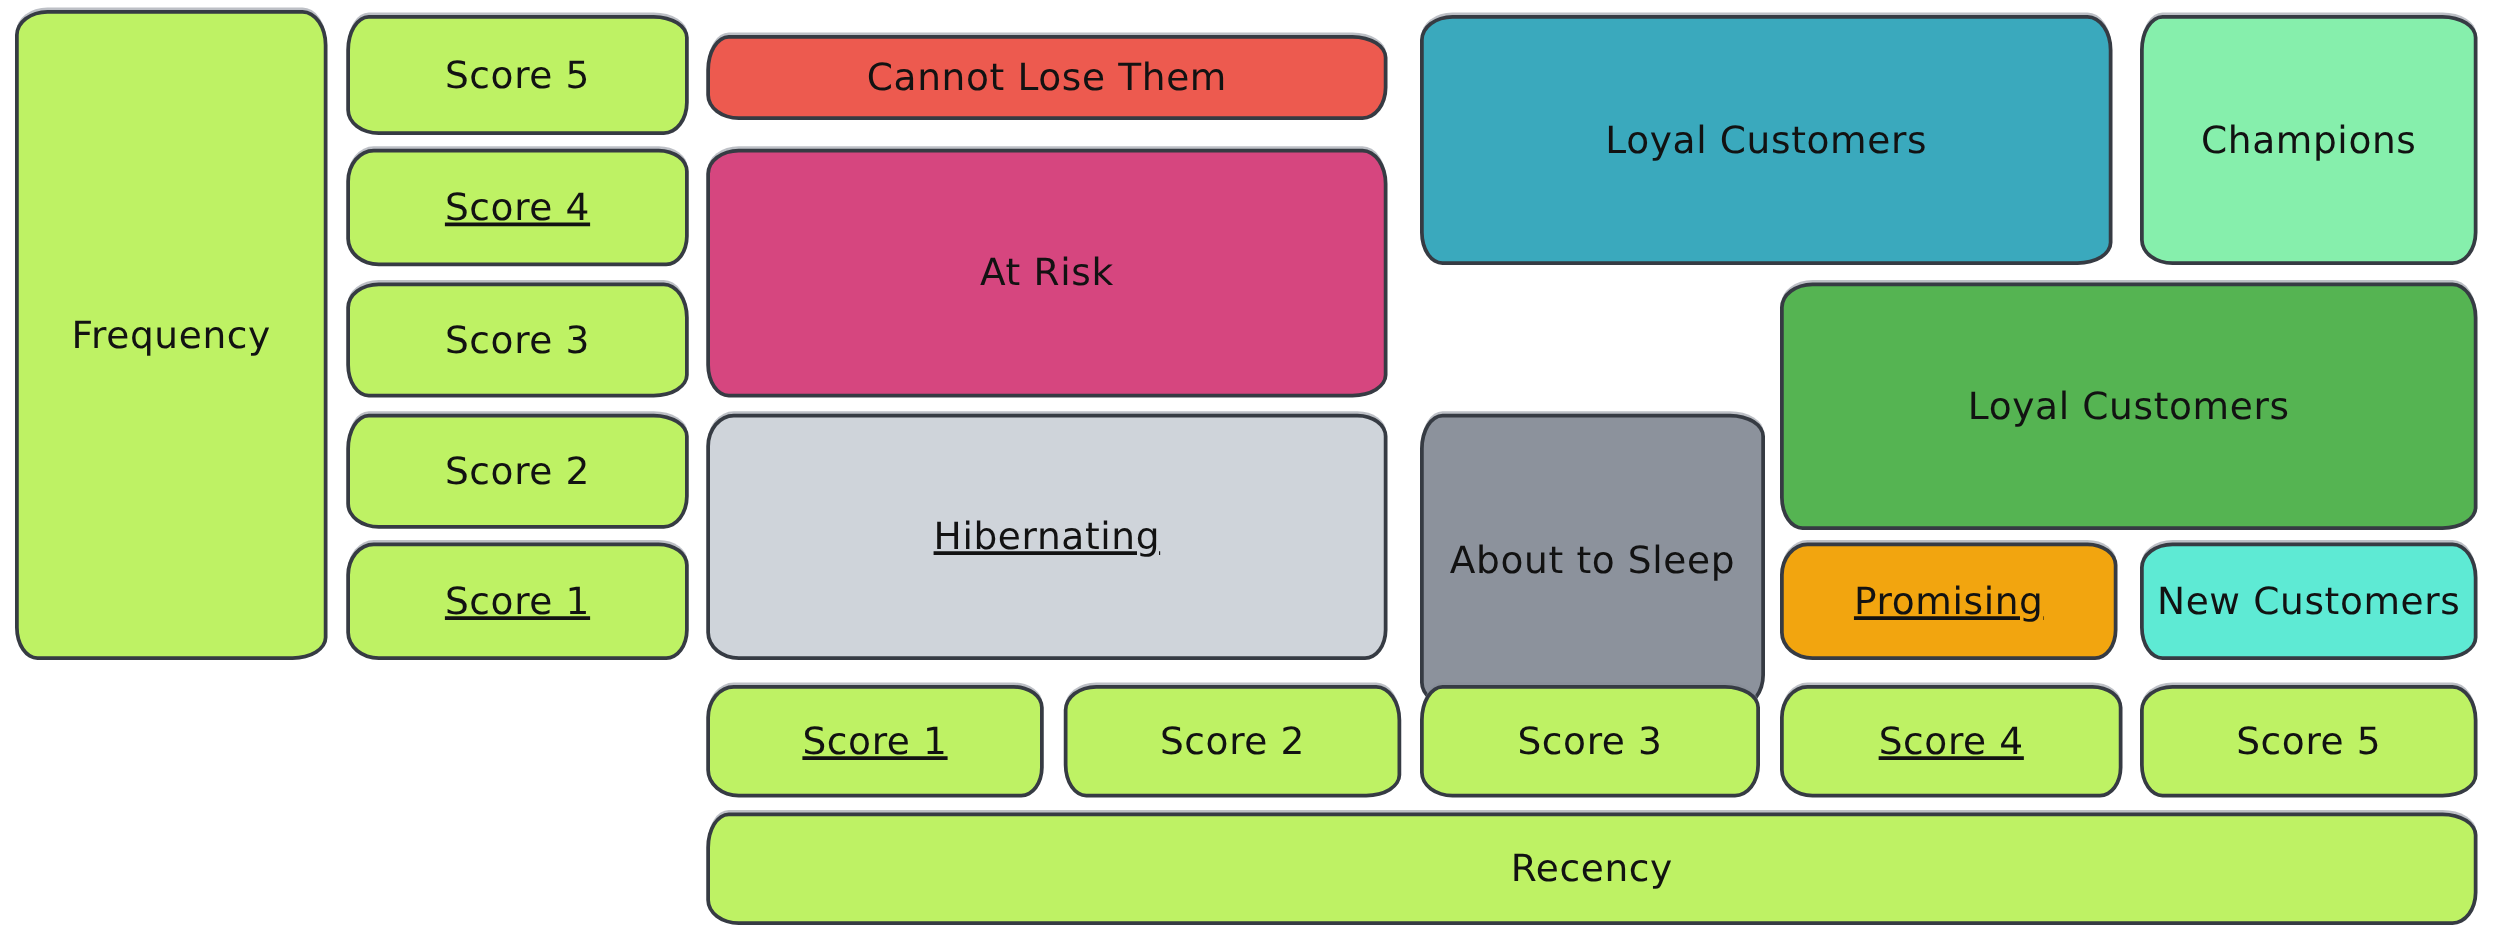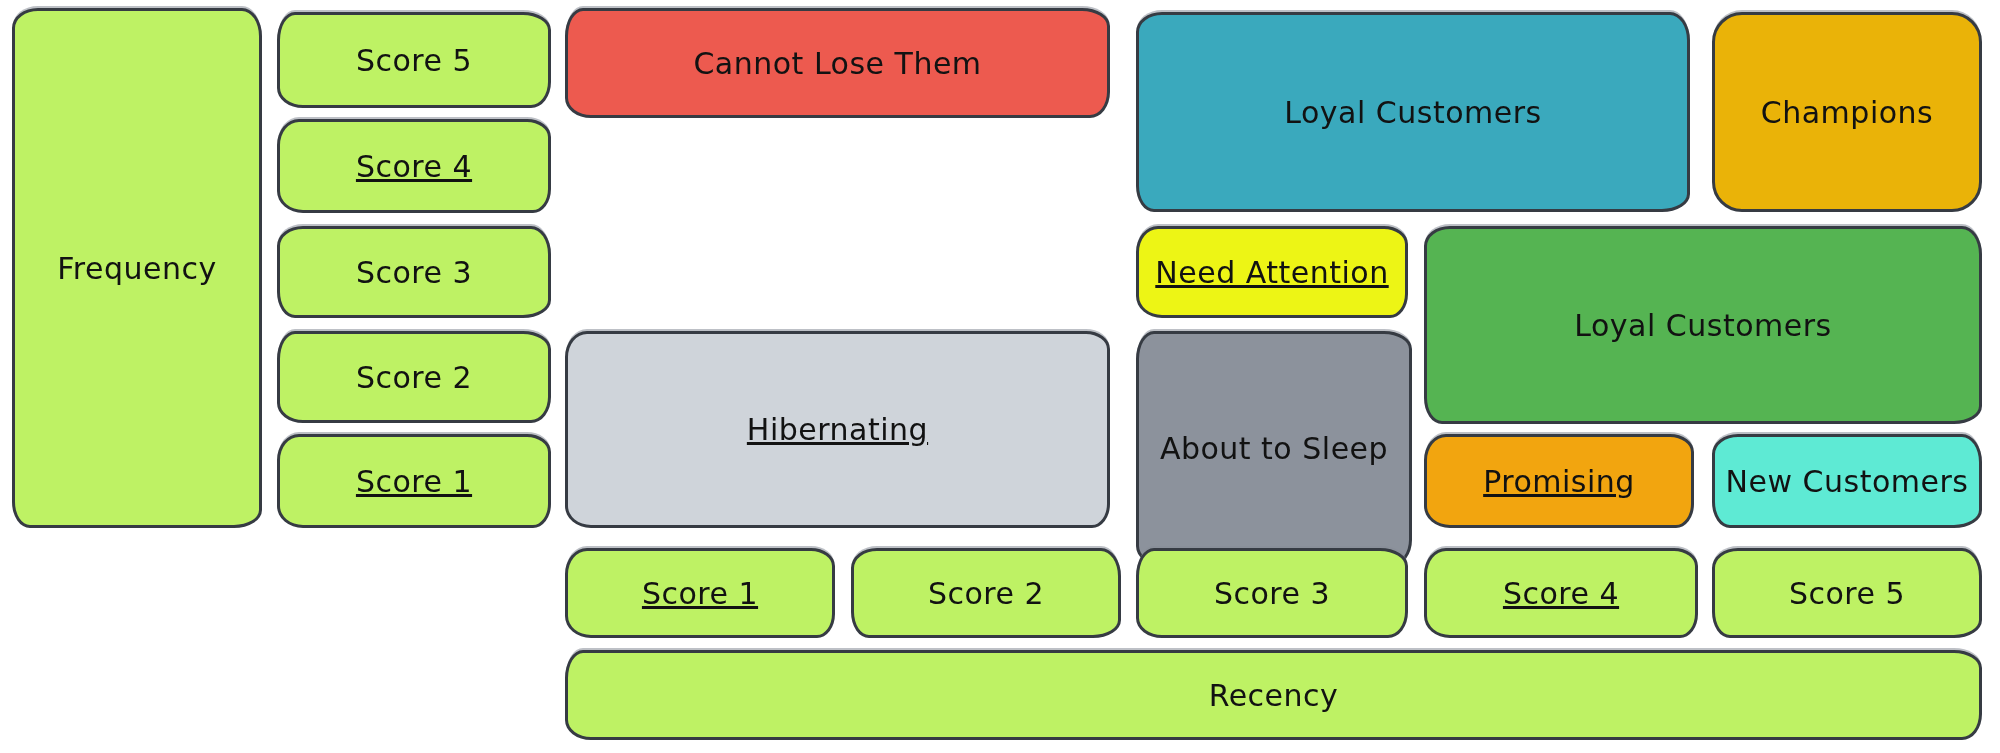--- a/index.html
+++ b/index.html
@@ -36,21 +36,21 @@
 
   
   .freq-label   { left: 12px;  top: 8px;   width: 250px; height: 520px; }
   .fs5          { left: 277px; top: 12px;  width: 274px; height: 96px; }
   .fs4          { left: 277px; top: 119px; width: 274px; height: 94px; }
   .fs3          { left: 277px; top: 226px; width: 274px; height: 92px; }
   .fs2          { left: 277px; top: 331px; width: 274px; height: 92px; }
   .fs1          { left: 277px; top: 434px; width: 274px; height: 94px; }
 
   
-  .seg-cannot      { left: 565px;  top: 8px;  width: 545px; height: 110px; }
+  .seg-cannot      { left: 565px;  top: 28px;  width: 545px; height: 68px; }
   .seg-atrisk      { left: 565px;  top: 119px; width: 545px; height: 199px; }
   .seg-hibernating { left: 565px;  top: 331px; width: 545px; height: 197px; }
   .seg-loyal-top   { left: 1136px; top: 12px;  width: 554px; height: 200px; }
   .seg-champions   { left: 1712px; top: 12px;  width: 270px; height: 200px; }
   .seg-need        { left: 1136px; top: 226px; width: 272px; height: 92px; }
   .seg-loyal-right { left: 1424px; top: 226px; width: 558px; height: 198px; }
   .seg-sleep       { left: 1136px; top: 331px; width: 276px; height: 235px; }
   .seg-promising   { left: 1424px; top: 434px; width: 270px; height: 94px; text-align: center; }
   .seg-new         { left: 1712px; top: 434px; width: 270px; height: 94px; }
 
@@ -84,36 +84,36 @@
     <span>Score 2</span>
   </div>
   <div class="box r-c fs1">
     <span>Score 1</span>
   </div>
 
   <div class="box r-b seg-cannot" style="background-color: rgb(237, 90, 79);">
     <span>Cannot Lose Them</span>
   </div>
 
+  <div class="box r-a seg-atrisk" style="background-color: rgb(214, 70, 127);">
+    <span>At Risk</span>
+  </div>
 
   <div class="box r-c seg-hibernating" style="background-color: rgb(207, 212, 218);">
     <span>Hibernating</span>
   </div>
 
   <div class="box r-a seg-loyal-top" style="background-color: rgb(58, 169, 189);">
     <span>Loyal Customers</span>
   </div>
 
-  <div class="box r-b seg-champions" style="background-color: #eab308; border-radius: 30px;">
+  <div class="box r-b seg-champions" style="background-color: #86efac;">
     <span>Champions</span>
   </div>
 
-  <div class="box r-c seg-need" style="background-color: rgb(237, 245, 21);">
-    <span>Need Attention</span>
-  </div>
 
   <div class="box r-a seg-loyal-right" style="background-color: rgb(85, 180, 82);">
     <span>Loyal Customers</span>
   </div>
 
   <div class="box r-b seg-sleep" style="background-color: rgb(140, 146, 156);">
     <span>About to Sleep</span>
   </div>
 
   <div class="box r-c seg-promising" style="background-color: rgb(242, 165, 15);">

